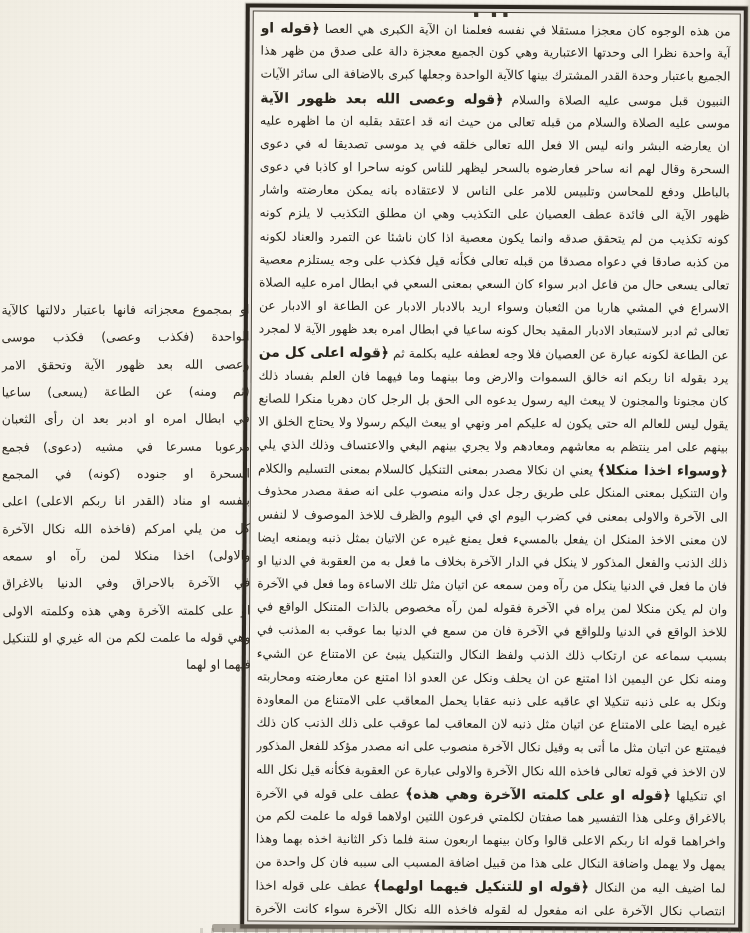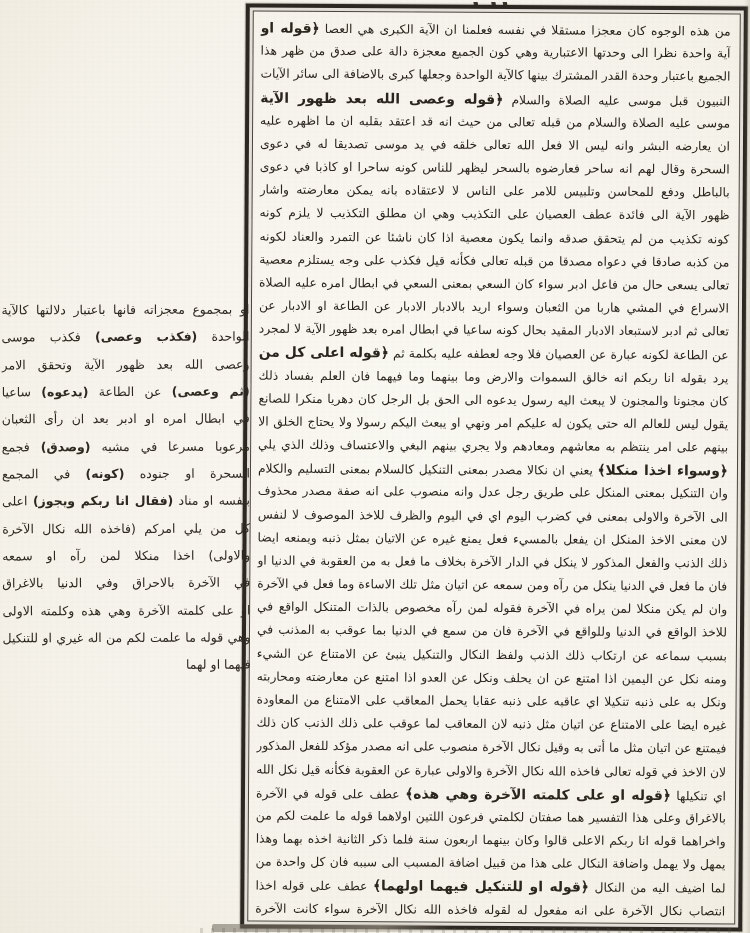--- a/index.html
+++ b/index.html
@@ -12,21 +12,21 @@
   }
   
   .grain{
     position:absolute;inset:0;pointer-events:none;opacity:.35;
     background:
       repeating-linear-gradient(0deg, rgba(120,110,90,.03) 0 2px, transparent 2px 5px),
       repeating-linear-gradient(90deg, rgba(120,110,90,.02) 0 3px, transparent 3px 7px);
   }
   
   .ornament-clip{
-    position:absolute;top:2px;left:408px;width:170px;height:16px;overflow:hidden;
+    position:absolute;top:8px;left:408px;width:170px;height:16px;overflow:hidden;
     text-align:center;
   }
   .ornament-clip span{
     display:inline-block;transform:translateY(-13px);
     font-size:24px;font-weight:bold;color:#3a342a;letter-spacing:6px;
   }
   
   .frame{
     position:absolute;left:250px;top:12px;width:488px;height:911px;
     box-sizing:border-box;
@@ -38,21 +38,21 @@
     overflow:hidden;
   }
   .mline{
     height:23.18px;overflow:hidden;
     font-size:12.3px;line-height:23.18px;
     text-align:justify;text-align-last:justify;
     white-space:normal;
     color:#2a261d;
   }
   .q{font-weight:bold;font-size:1.13em;letter-spacing:0;}
-  .b{font-weight:bold;}
+  .b{font-weight:normal;}
   
   .margin-note{
     position:absolute;left:2px;top:296px;width:248px;
     font-size:12.5px;color:#2e2920;
     transform:rotate(-.2deg);
   }
   .gline{
     height:27.35px;overflow:hidden;line-height:27.35px;
     text-align:justify;text-align-last:justify;
   }
@@ -122,25 +122,25 @@
       <div class="mline">يمهل ولا يهمل واضافة النكال على هذا من قبيل اضافة المسبب الى سببه فان كل واحدة من الكلمتين سبب</div>
       <div class="mline">لما اضيف اليه من النكال <span class="q">﴿قوله او للتنكيل فيهما اولهما﴾</span> عطف على قوله اخذا منكلا اي ويجوز ان يكون</div>
       <div class="mline last">انتصاب نكال الآخرة على انه مفعول له لقوله فاخذه الله نكال الآخرة سواء كانت الآخرة والاولى صفتين</div>
     </div>
 </div>
 
 <div class="margin-note">
     <div class="gline">او بمجموع معجزاته فانها باعتبار دلالتها كالآية</div>
     <div class="gline">الواحدة <span class="b">(فكذب وعصى)</span> فكذب موسى</div>
     <div class="gline">وعصى الله بعد ظهور الآية وتحقق الامر</div>
-    <div class="gline"><span class="b">(ثم وعصى)</span> عن الطاعة <span class="b">(يدعوه)</span> ساعيا</div>
+    <div class="gline"><span class="b">(ثم ومنه)</span> عن الطاعة <span class="b">(يسعى)</span> ساعيا</div>
     <div class="gline">في ابطال امره او ادبر بعد ان رأى الثعبان</div>
-    <div class="gline">مرعوبا مسرعا في مشيه <span class="b">(وصدق)</span> فجمع</div>
+    <div class="gline">مرعوبا مسرعا في مشيه <span class="b">(دعوى)</span> فجمع</div>
     <div class="gline">السحرة او جنوده <span class="b">(كونه)</span> في المجمع</div>
-    <div class="gline">بنفسه او مناد <span class="b">(فقال انا ربكم ويجوز)</span> اعلى</div>
+    <div class="gline">بنفسه او مناد <span class="b">(القدر انا ربكم الاعلى)</span> اعلى</div>
     <div class="gline">كل من يلي امركم (فاخذه الله نكال الآخرة</div>
     <div class="gline">والاولى) اخذا منكلا لمن رآه او سمعه</div>
     <div class="gline">في الآخرة بالاحراق وفي الدنيا بالاغراق</div>
     <div class="gline">او على كلمته الآخرة وهي هذه وكلمته الاولى</div>
     <div class="gline">وهي قوله ما علمت لكم من اله غيري او للتنكيل</div>
     <div class="gline last">فيهما او لهما</div>
   </div>
 
 <div class="smudge"></div>
 <div class="speckles"></div>

